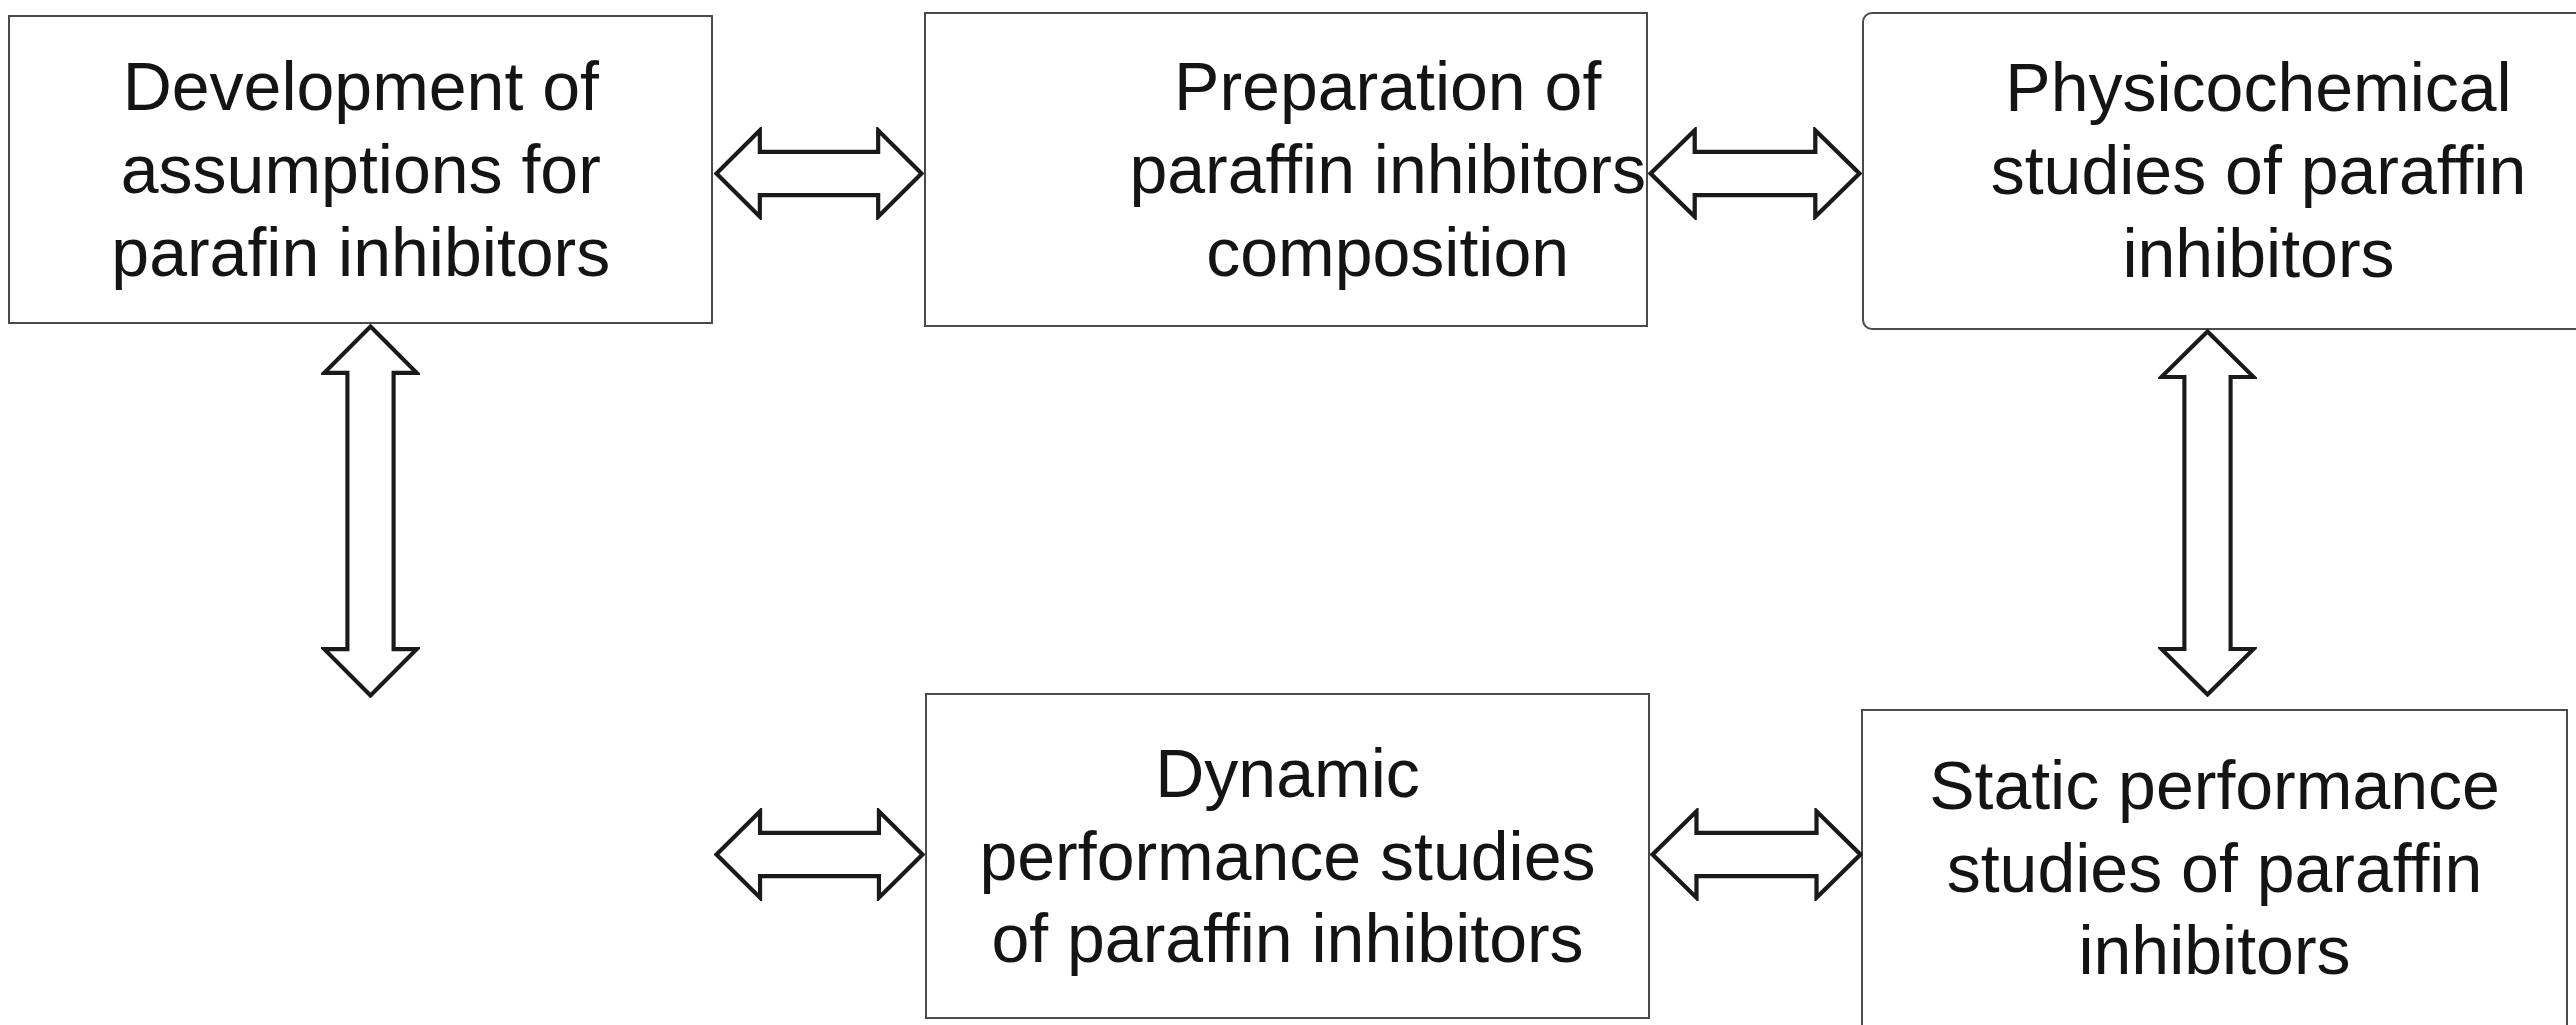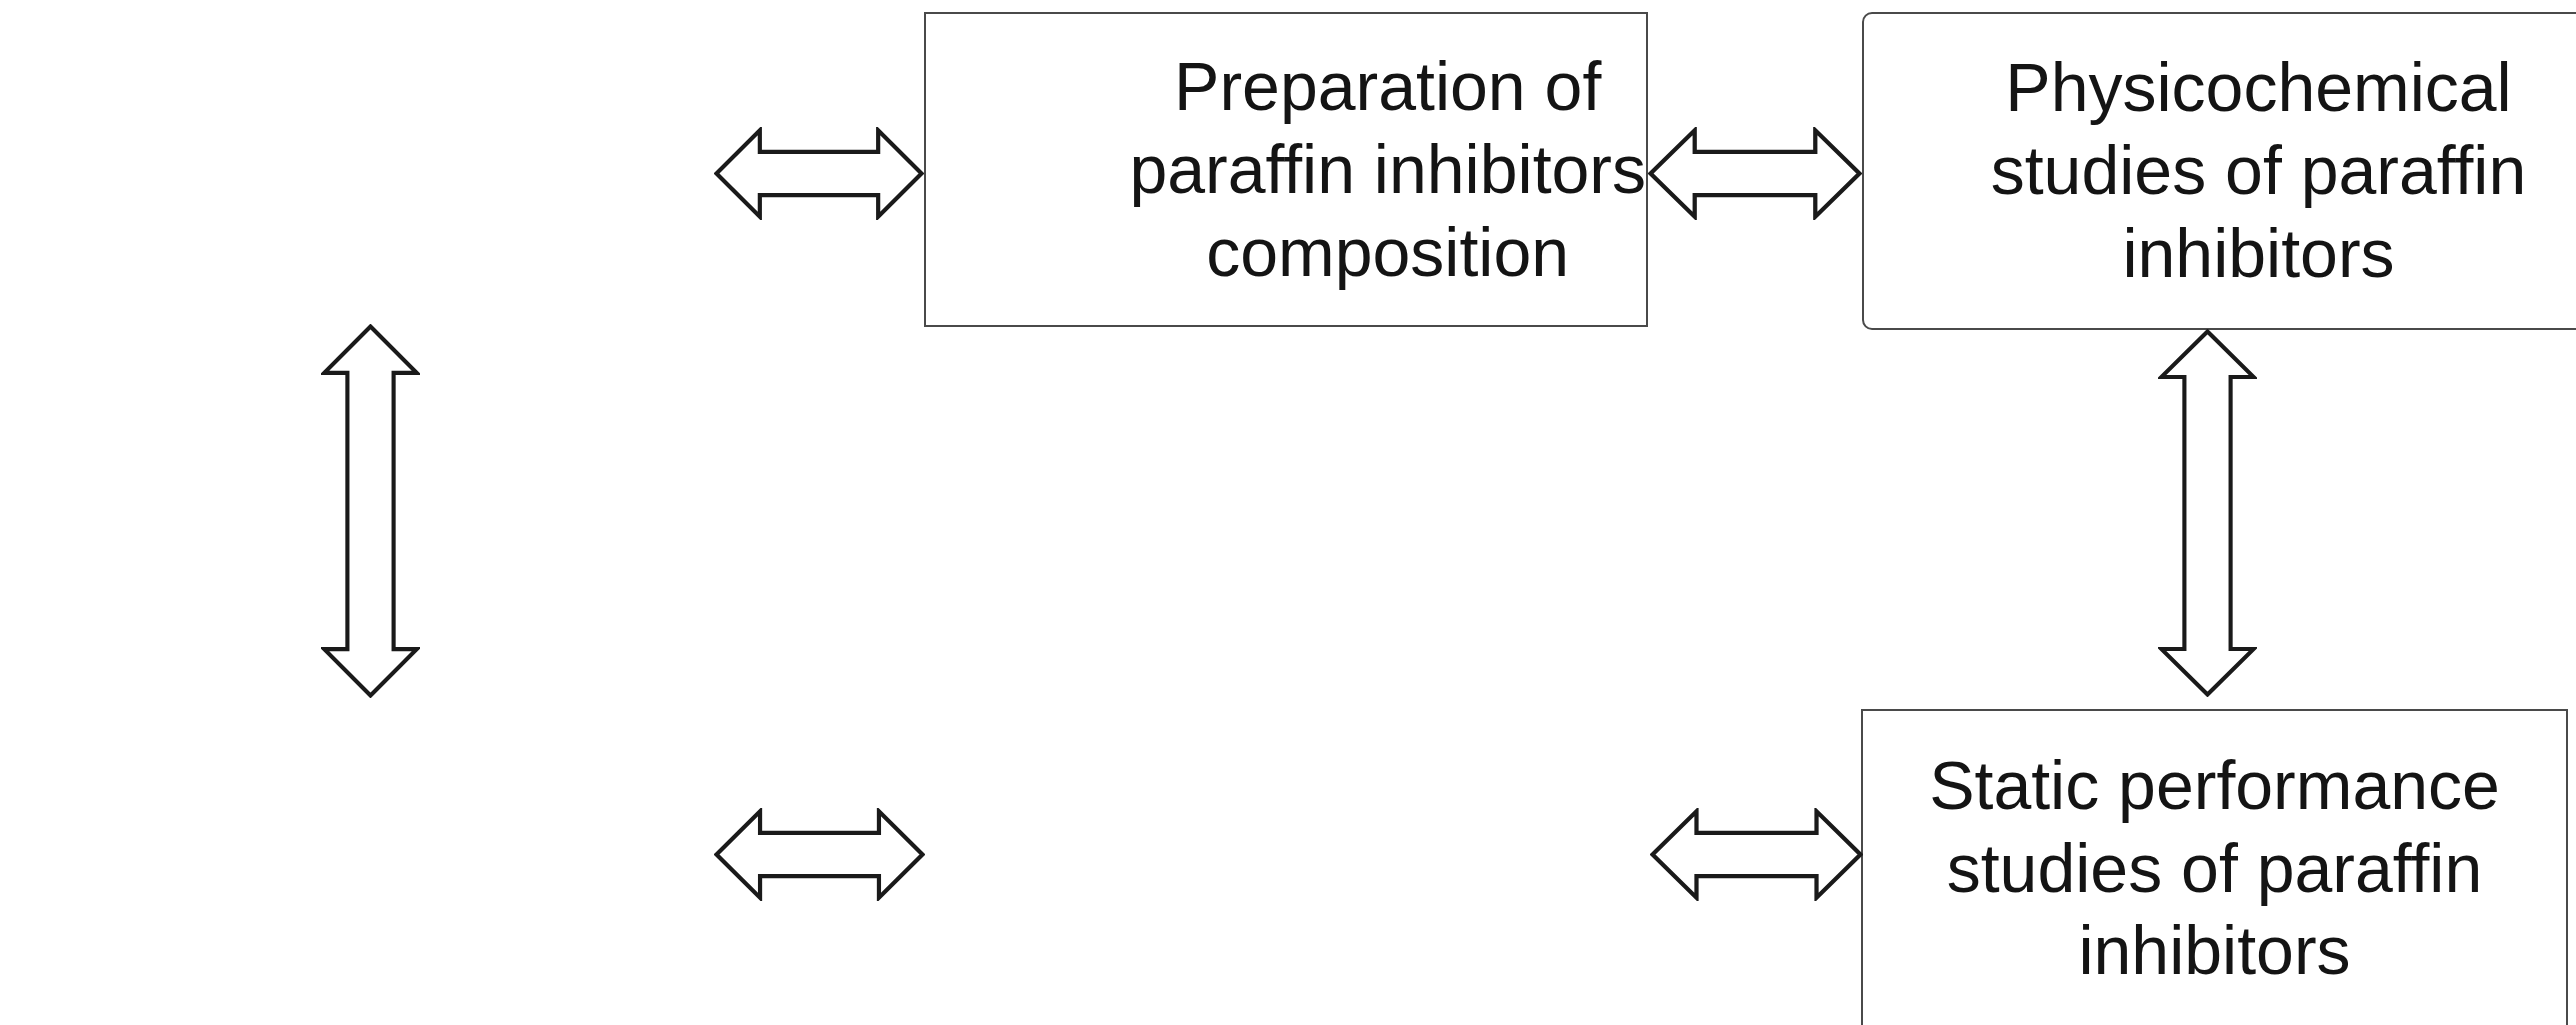--- a/index.html
+++ b/index.html
@@ -62,34 +62,44 @@
     stroke: #1a1a1a;
     stroke-width: 5;
     stroke-linejoin: miter;
   }
 </style>
 </head>
 <body>
 
 <div class="flowchart">
 
+  <div class="flow-box" id="box-development">
+    <span class="label">Development of
+assumptions for
+parafin inhibitors</span>
+  </div>
 
   <div class="flow-box" id="box-preparation">
     <span class="label">Preparation of
 paraffin inhibitors
 composition</span>
   </div>
 
   <div class="flow-box" id="box-physicochemical">
     <span class="label">Physicochemical
 studies of paraffin
 inhibitors</span>
   </div>
 
 
+  <div class="flow-box" id="box-dynamic">
+    <span class="label">Dynamic
+performance studies
+of paraffin inhibitors</span>
+  </div>
 
   <div class="flow-box" id="box-static">
     <span class="label">Static performance
 studies of paraffin
 inhibitors</span>
   </div>
 
   <svg class="connector" id="arrow-dev-prep" viewBox="0 0 252 112" preserveAspectRatio="none">
     <polygon points="3,56 55,4 55,30 197,30 197,4 249,56 197,108 197,82 55,82 55,108"></polygon>
   </svg>

